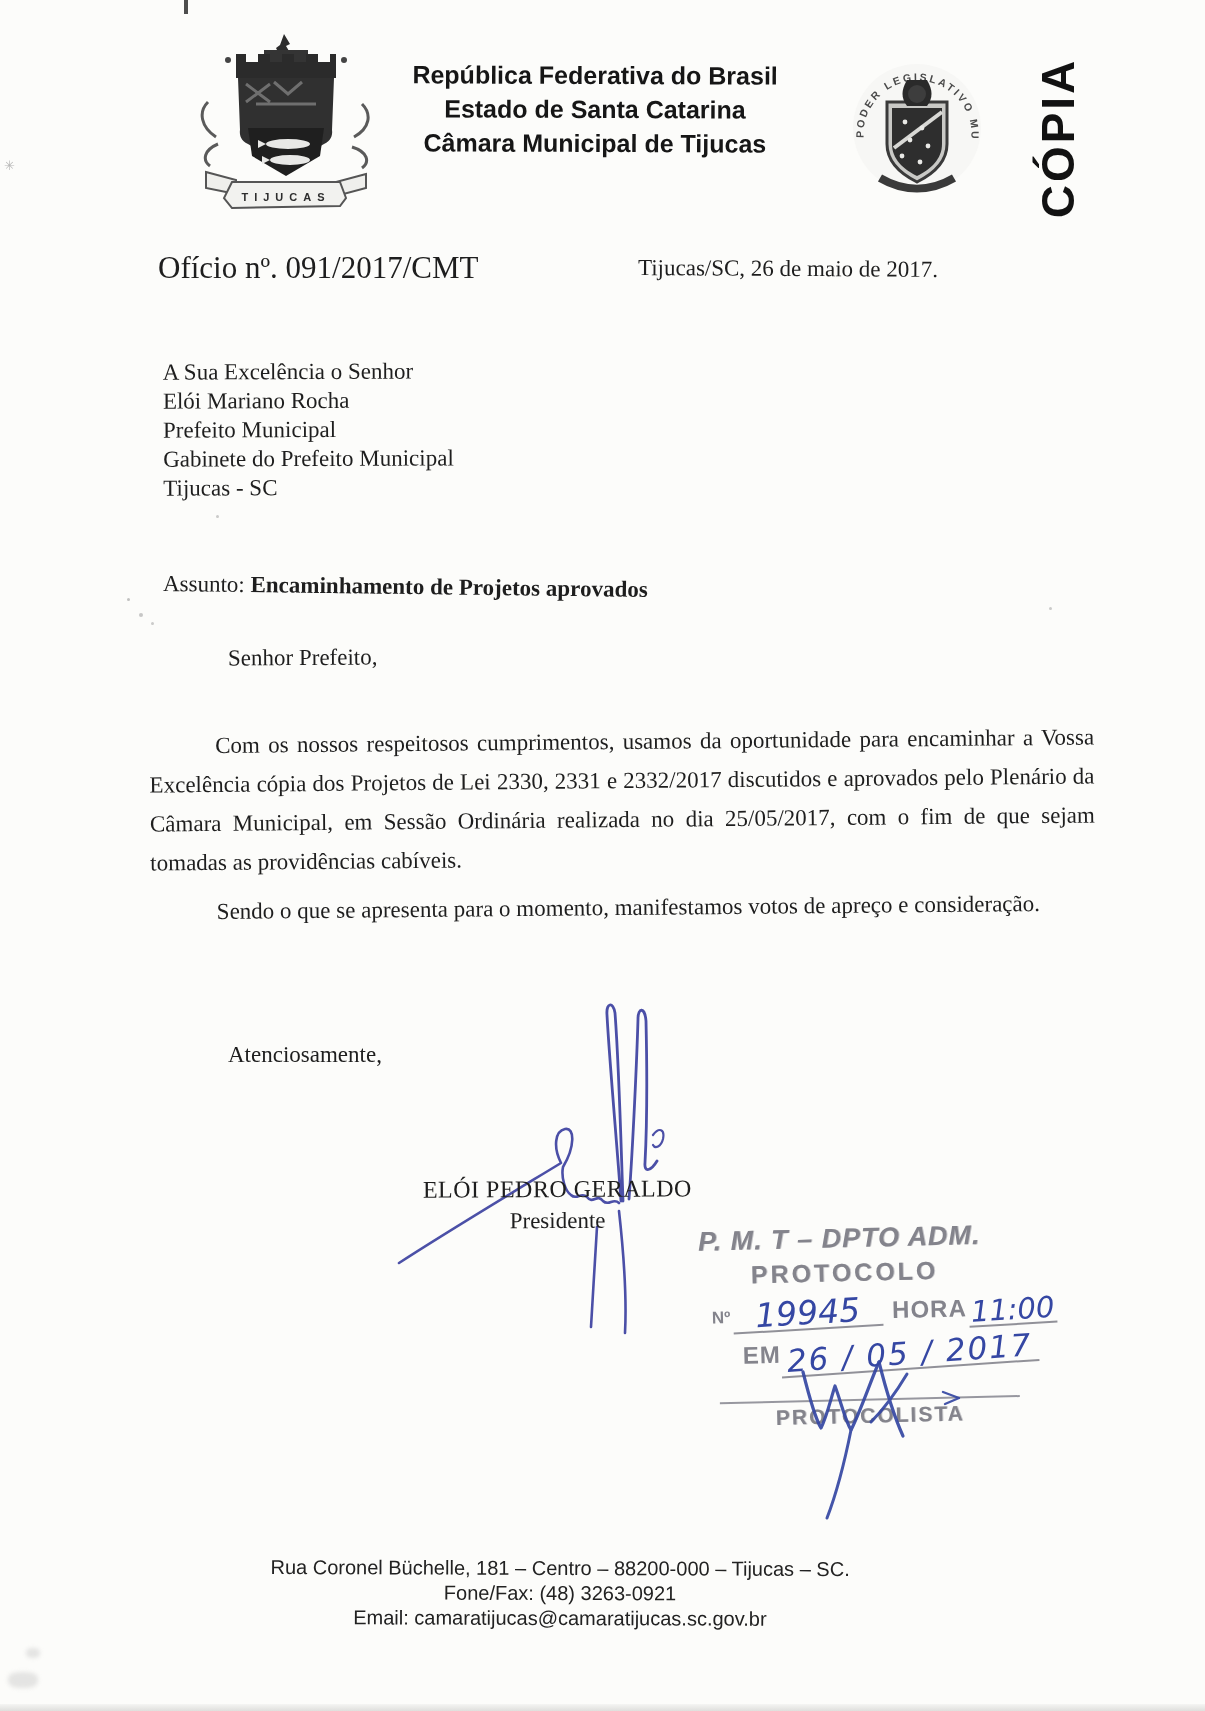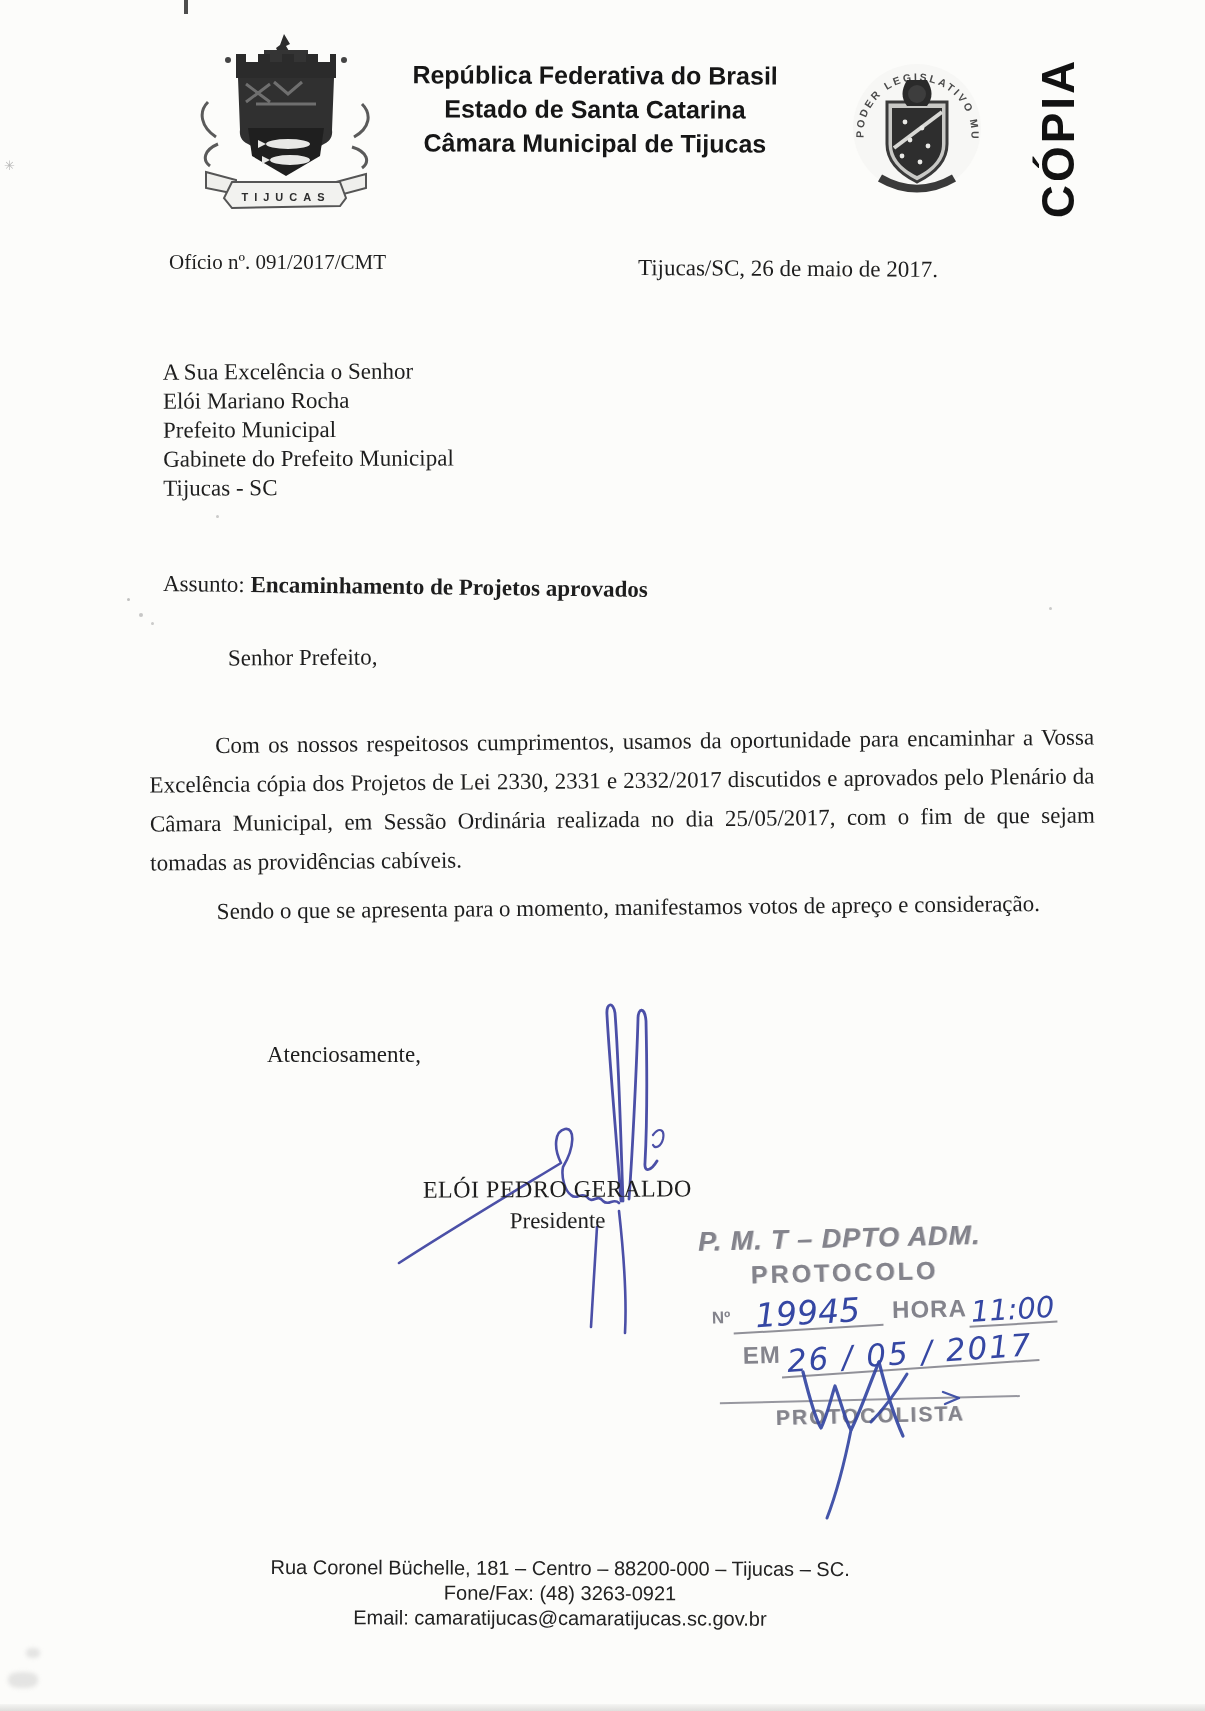--- a/index.html
+++ b/index.html
@@ -26,39 +26,39 @@
   }
   .copia{
     left:968px;top:112px;width:178px;height:52px;
     transform:rotate(-90deg);
     font-family:"Liberation Sans", sans-serif;
     font-size:46px;font-weight:600;letter-spacing:3px;
     color:#121212;text-align:center;
   }
 
   
-  .oficio{left:169px;top:250px;font-size:21px;}
+  .oficio{left:158px;top:250px;font-size:31px;}
   .date{left:638px;top:256px;font-size:23px;transform:rotate(.35deg);}
 
   .recipient{left:163px;top:357px;font-size:23px;line-height:29px;transform:rotate(-.25deg);}
 
   .subject{left:163px;top:574px;font-size:23px;transform:rotate(.7deg);}
   .subject b{font-weight:bold;}
 
   .salutation{left:228px;top:645px;font-size:23px;transform:rotate(-.4deg);}
 
   .bodytext{
     left:150px;top:722px;width:945px;
     font-size:23px;line-height:39px;
     text-align:justify;
     transform:rotate(-.55deg);
   }
   .bodytext p{margin:0 0 10px 0;text-indent:66px;}
 
-  .closing{left:228px;top:1042px;font-size:23px;margin-left:39px;}
+  .closing{left:228px;top:1042px;font-size:23px;}
 
   .signer{left:385px;top:1176px;width:345px;text-align:center;transform:rotate(-.3deg);}
   .signer .name{font-size:24px;letter-spacing:.5px;}
   .signer .title{font-size:23px;margin-top:5px;}
 
   
   .stamp{
     left:700px;top:1222px;width:395px;
     transform:rotate(-1.4deg);
     font-family:"Liberation Sans", sans-serif;

